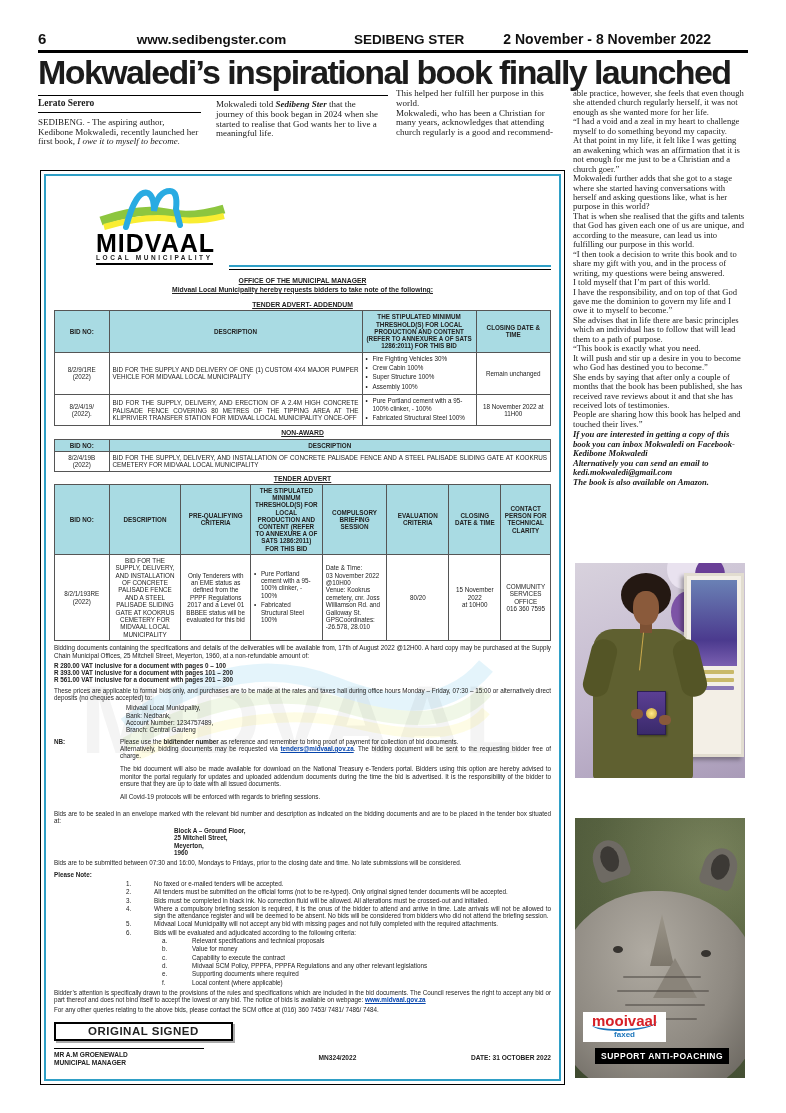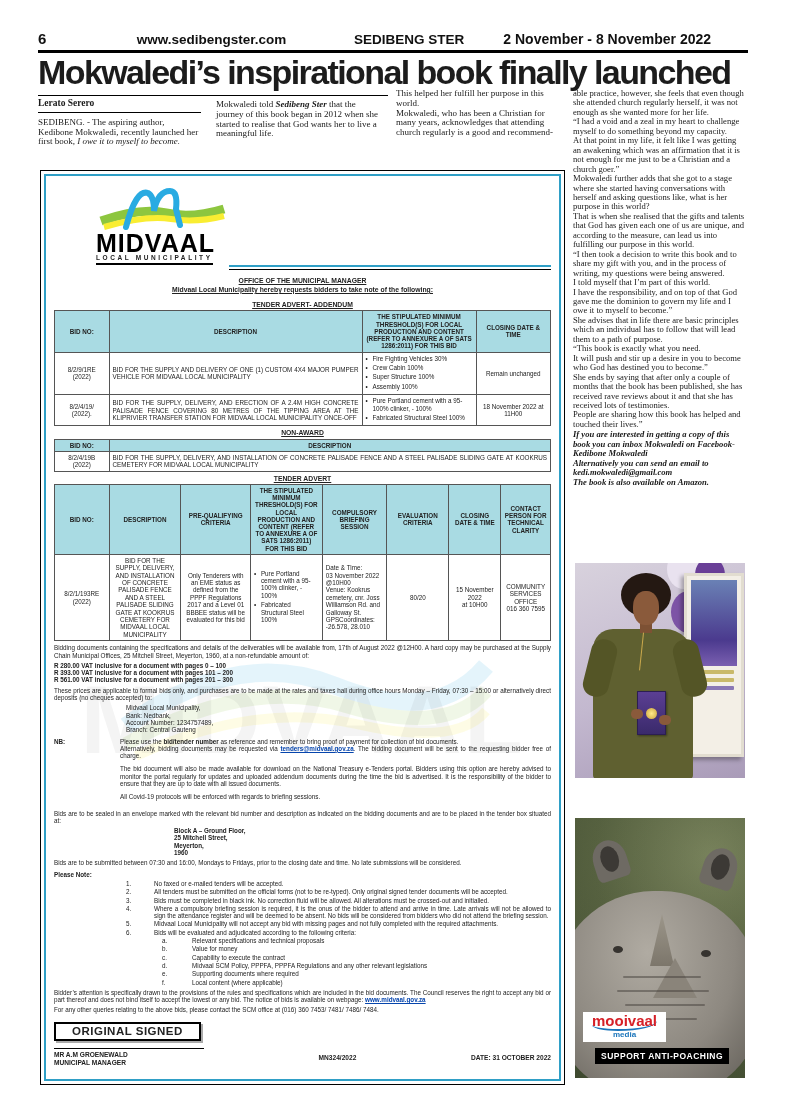--- a/index.html
+++ b/index.html
@@ -74,21 +74,21 @@
   .nb-body{flex:1;}
   .nb-body .adp{margin:0 0 6px;}
   .link{color:#0645ad;text-decoration:underline;font-weight:bold;}
   .blockaddr{margin-left:120px;font-weight:bold;white-space:pre-line;margin-top:1px;margin-bottom:3px;}
   .please-note{font-weight:bold;margin:4px 0 2px;}
   .note-row{display:flex;margin-left:72px;margin-bottom:1px;}
   .note-num{width:28px;flex:none;}
   .note-text{flex:1;text-align:justify;}
   .crit-row{display:flex;margin-left:108px;margin-bottom:1px;}
   .crit-letter{width:30px;flex:none;}
-  .orig{display:inline-block;border:2px solid #000;box-shadow:2px 2px 0 #aaa;padding:4px 16px;
+  .orig{display:inline-block;border:2px solid #000;box-shadow:2px 2px 0 #aaa;padding:4px 32px;
       font-weight:bold;font-size:11.5px;margin:5px 0 4px;letter-spacing:.5px;}
   .sig-row{display:flex;justify-content:space-between;font-weight:bold;font-size:6.6px;margin-top:3px;}
   .sig-name{border-top:1.5px solid #000;padding-top:2px;width:150px;line-height:8px;}
   .sig-ref,.sig-date{align-self:center;}
 
   
   .photo{position:absolute;left:575px;top:563px;width:170px;height:215px;overflow:hidden;
       background:linear-gradient(160deg,#d8d2dd 0%,#c3b8cf 55%,#a99bb8 100%);}
   .balloon{position:absolute;border-radius:50%;}
   .poster{position:absolute;right:1px;top:10px;width:54px;height:178px;background:#f3efe6;
@@ -153,21 +153,21 @@
 
   <div class="headline">Mokwaledi’s inspirational book finally launched</div>
   <div class="headline-rule"></div>
 
   <div class="col col1">
     <div class="byline">Lerato Serero</div>
     <div><span>SEDIBENG. - The aspiring author, Kedibone Mokwaledi, recently launched her first book, </span><span class="ital">I owe it to myself to become.</span></div>
   </div>
 
   <div class="col col2">
-    <span>Mokwaledi told </span><span class="boldital">Sedibeng Ster</span><span> that the journey of this book began in 2012 when she started to realise that God wants her to live a meaningful life.</span>
+    <span>Mokwaledi told </span><span class="boldital">Sedibeng Ster</span><span> that the journey of this book began in 2024 when she started to realise that God wants her to live a meaningful life.</span>
   </div>
 
   <div class="col col3">This helped her fulfill her purpose in this world.
 Mokwaledi, who has been a Christian for many years, acknowledges that attending church regularly is a good and recommend-</div>
 
   <div class="col col4">
     <div class="main">able practice, however, she feels that even though she attended church regularly herself, it was not enough as she wanted more for her life.
 “I had a void and a zeal in my heart to challenge myself to do something beyond my capacity.
 At that point in my life, it felt like I was getting an awakening which was an affirmation that it is not enough for me just to be a Christian and a church goer.”
 Mokwaledi further adds that she got to a stage where she started having conversations with herself and asking questions like, what is her purpose in this world?
@@ -460,18 +460,18 @@
     <div class="rhino-horn"></div>
     <div class="rhino-horn2"></div>
     <div class="rhino-eye" style="left:38px;top:128px;"></div>
     <div class="rhino-eye" style="left:126px;top:132px;"></div>
     <div class="wrinkle" style="left:48px;top:158px;width:78px;"></div>
     <div class="wrinkle" style="left:42px;top:172px;width:92px;"></div>
     <div class="wrinkle" style="left:50px;top:186px;width:80px;"></div>
     <div class="wrinkle" style="left:58px;top:200px;width:64px;"></div>
     <div class="moo">
       <div class="moo-main">mooivaal</div>
-      <div class="moo-sub">media</div>
+      <div class="moo-sub">faxed</div>
     </div>
     <div class="moo-tag">SUPPORT ANTI-POACHING</div>
   </div>
 
 </div>
 
 </body></html>

